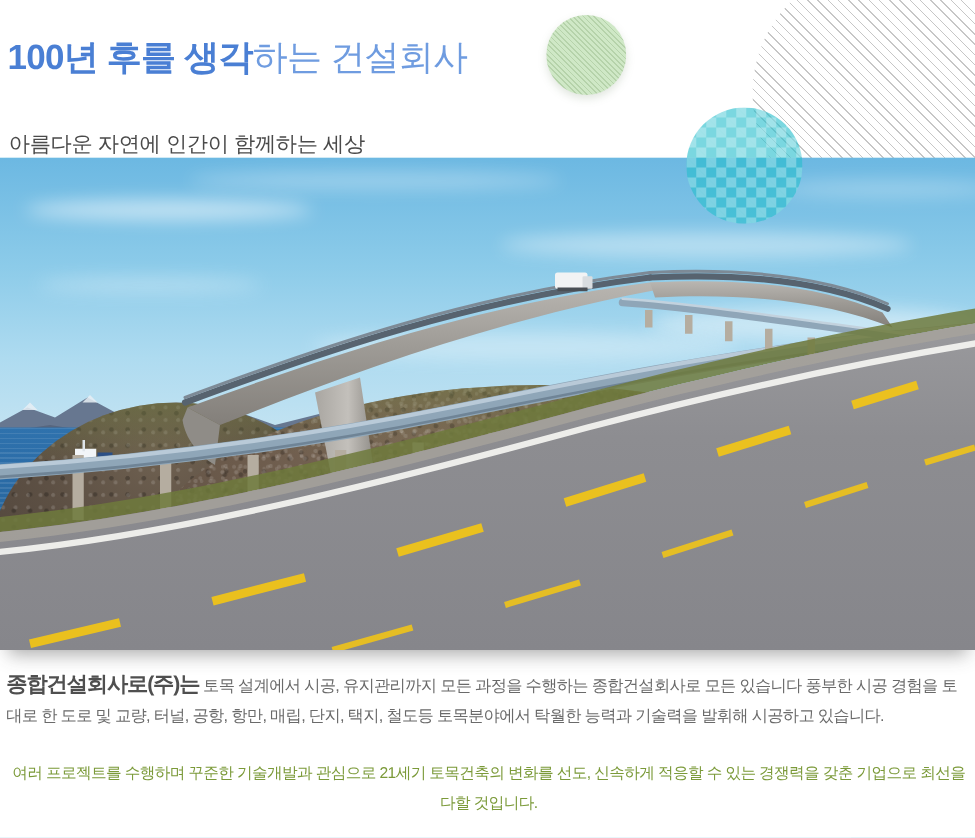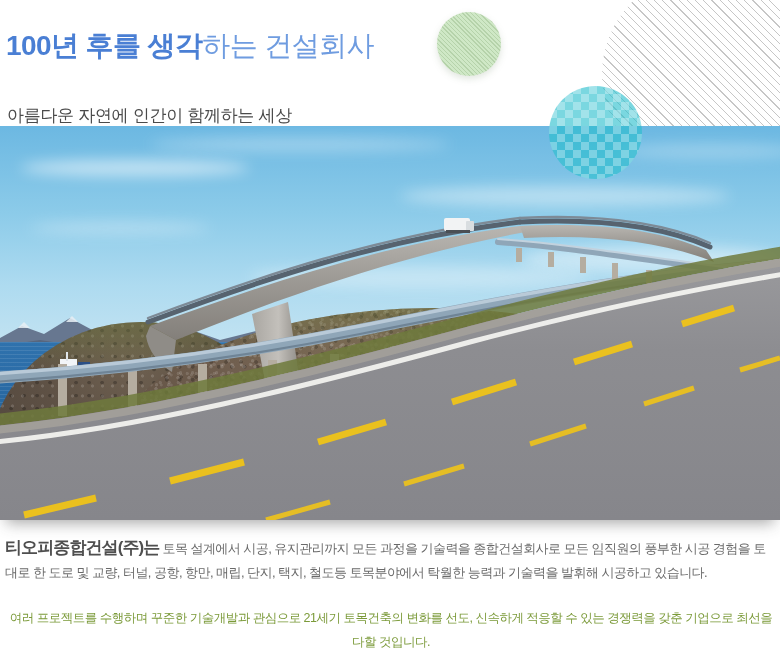--- a/index.html
+++ b/index.html
@@ -337,17 +337,17 @@
       </svg>
 
     </div>
   </div>
 
   <div class="deco-layer" style="height:200px;">
     <div class="circle-check"></div>
   </div>
 
   <div class="body-copy">
-    <p class="para1"><span class="lead">티오피종합건설(주)는</span><span> 토목 설계에서 시공, 유지관리까지 모든 과정을 기술력을 종합건설회사로 모든 임직원의 풍부한 시공 경험을 토대로 한 도로 및 교량, 터널, 공항, 항만, 매립, 단지, 택지, 철도등 토목분야에서 탁월한 능력과 기술력을 발휘해 시공하고 있습니다.</span></p>
+    <p class="para1"><span class="lead">종합건설회사로(주)는</span><span> 토목 설계에서 시공, 유지관리까지 모든 과정을 수행하는 종합건설회사로 모든 있습니다 풍부한 시공 경험을 토대로 한 도로 및 교량, 터널, 공항, 항만, 매립, 단지, 택지, 철도등 토목분야에서 탁월한 능력과 기술력을 발휘해 시공하고 있습니다.</span></p>
     <p class="para2">여러 프로젝트를 수행하며 꾸준한 기술개발과 관심으로 21세기 토목건축의 변화를 선도, 신속하게 적응할 수 있는 경쟁력을 갖춘 기업으로 최선을 다할 것입니다.</p>
   </div>
 
 </div>
 
 </body></html>

